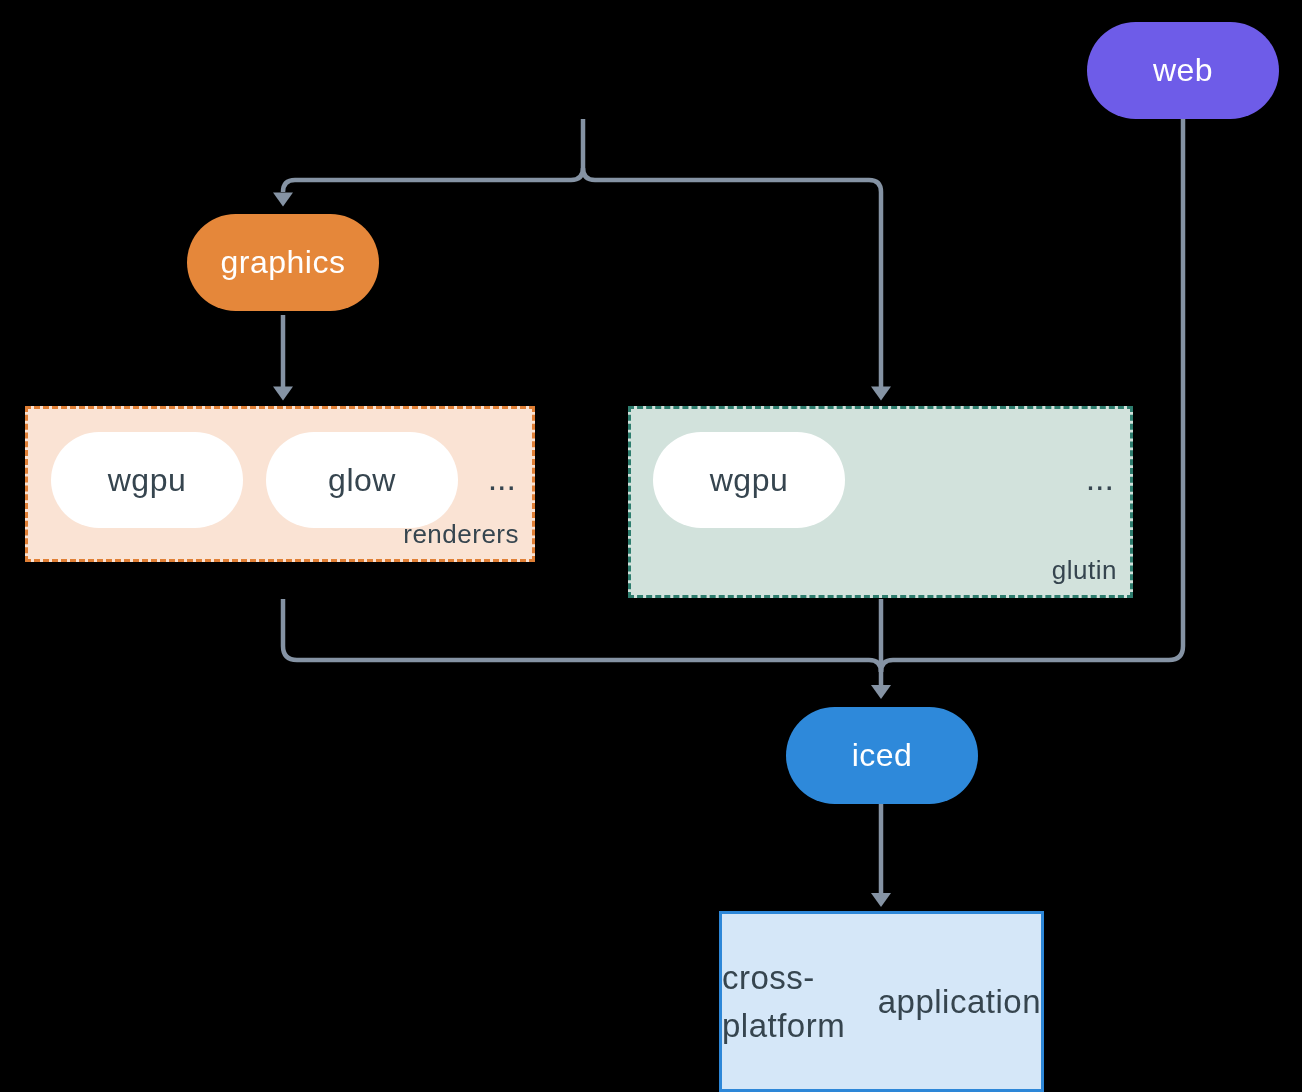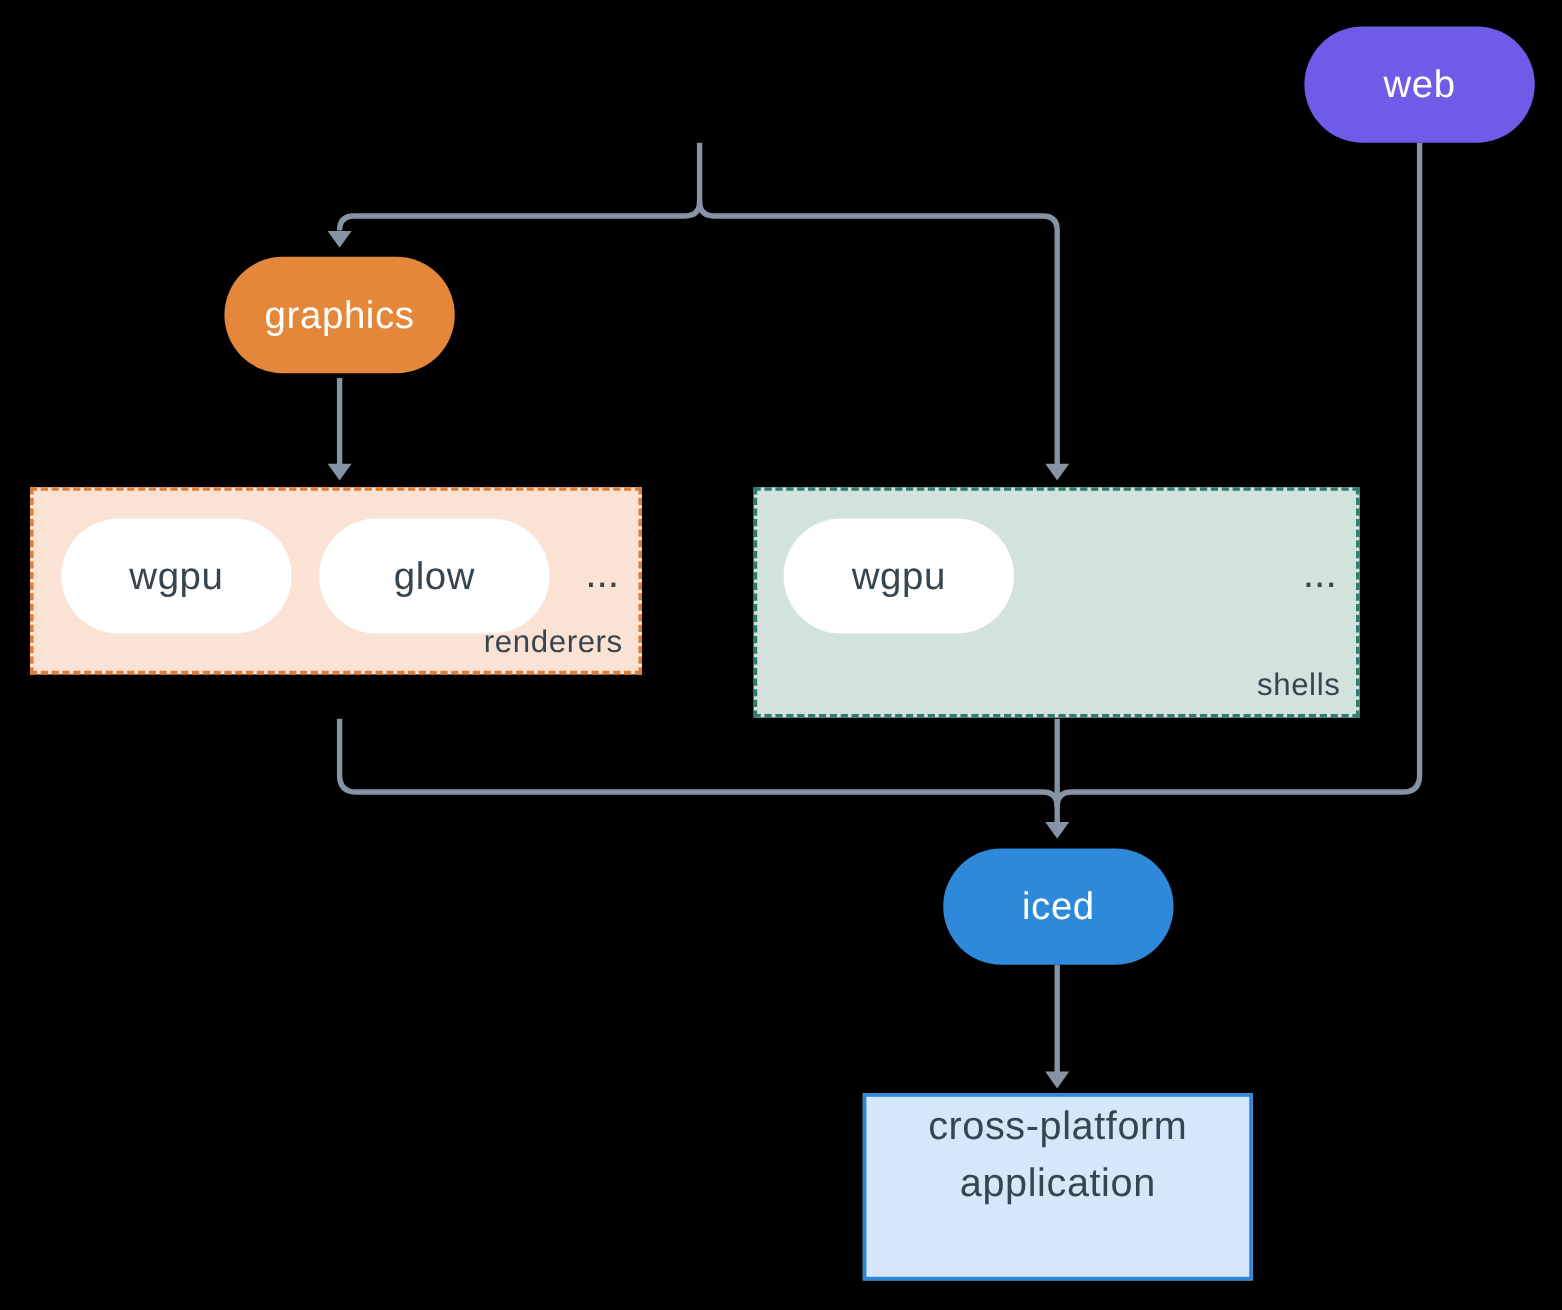--- a/index.html
+++ b/index.html
@@ -22,22 +22,22 @@
   .groupbox .inner{position:relative;width:100%;height:100%;}
   .box-renderers{left:25px;top:406px;width:510px;height:156px;background:var(--peach_bg);border:3px dashed var(--peach_border);}
   .box-shells{left:628px;top:406px;width:505px;height:192px;background:var(--sage_bg);border:3px dashed var(--sage_border);}
   .groupbox .pill{position:absolute;top:23px;display:flex;align-items:center;justify-content:center;}
   .ellipsis{position:absolute;top:50px;right:16px;font-size:34px;color:var(--dark_text);}
   .group-label{position:absolute;right:13px;bottom:9px;font-size:26px;color:var(--dark_text);letter-spacing:.5px;}
   .node-native{left:487px;top:22px;}
   .node-web{left:1087px;top:22px;}
   .node-graphics{left:187px;top:214px;}
   .node-iced{left:786px;top:707px;}
-  .app-box{position:absolute;z-index:2;left:719px;top:911px;width:325px;height:156px;background:var(--app_bg);
-    border:3px solid var(--app_border);display:flex;flex-direction:column;align-items:center;justify-content:flex-start;
+  .app-box{position:absolute;z-index:2;left:719px;top:911px;width:325px;height:181px;background:var(--app_bg);
+    border:3px solid var(--app_border);display:flex;align-items:center;justify-content:flex-start;
     color:var(--dark_text);font-size:33px;line-height:48px;letter-spacing:.5px;}
   .wire{stroke:var(--line);stroke-width:4.5;fill:none;stroke-linejoin:round;}
   .arrowhead{fill:var(--line);stroke:none;}
 </style>
 </head>
 <body>
 
 <div class="canvas">
 
   <svg class="wires" width="1302" height="1092" viewBox="0 0 1302 1092">
@@ -76,21 +76,21 @@
       <div class="group-label">renderers</div>
     </div>
   </div>
 
   <div class="groupbox box-shells">
     <div class="inner">
       <div class="pill white" style="left:22px;">
         <span>wgpu</span>
       </div>
       <div class="ellipsis">...</div>
-      <div class="group-label">shells</div>
+      <div class="group-label">glutin</div>
     </div>
   </div>
 
   <div class="node node-iced pill blue">
     <span>iced</span>
   </div>
 
   <div class="app-box">
     <span>cross-platform</span>
     <span>application</span>

